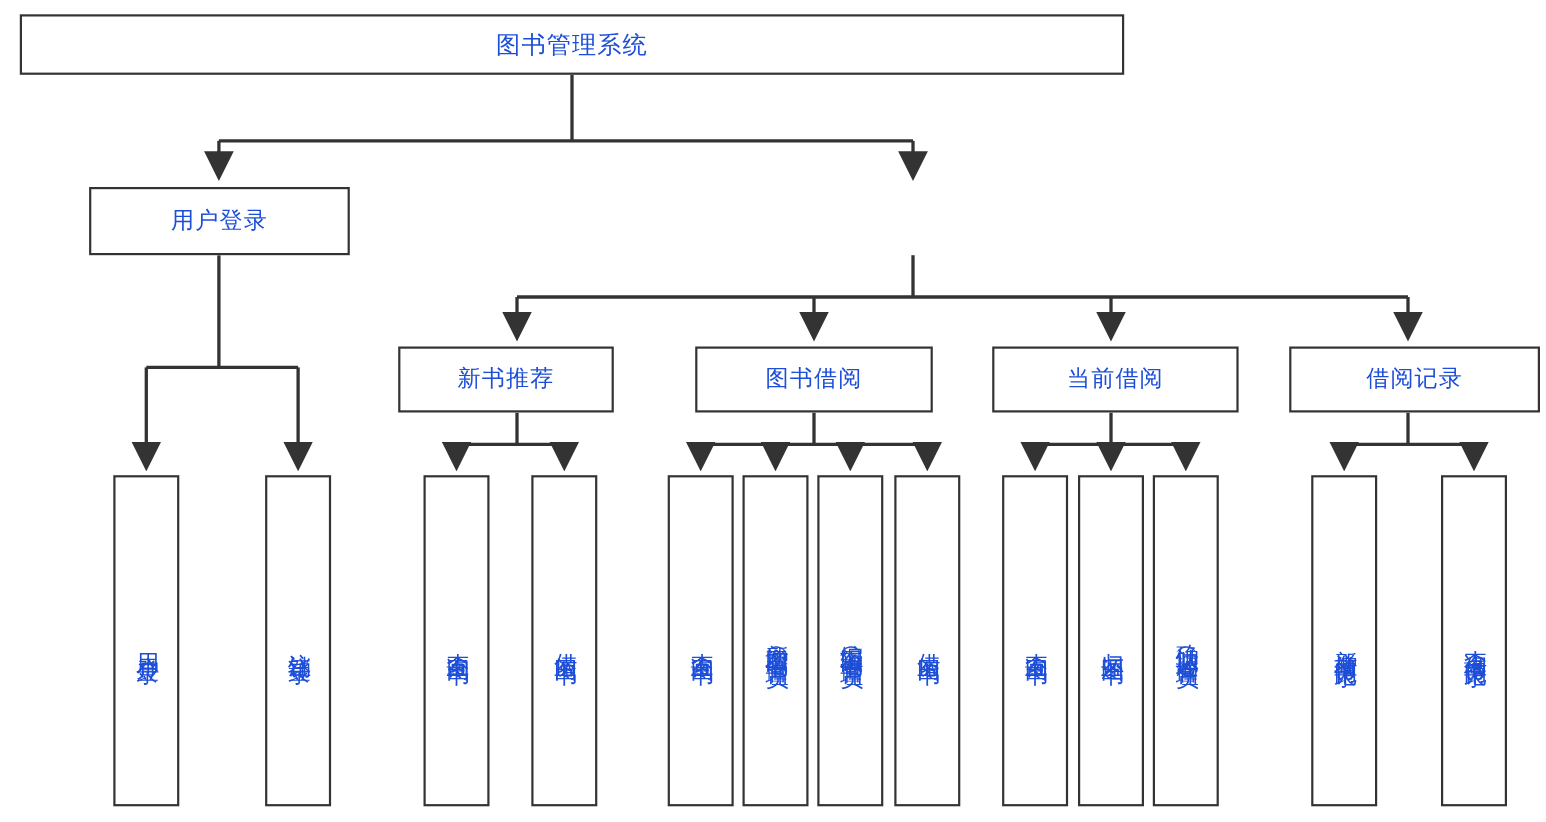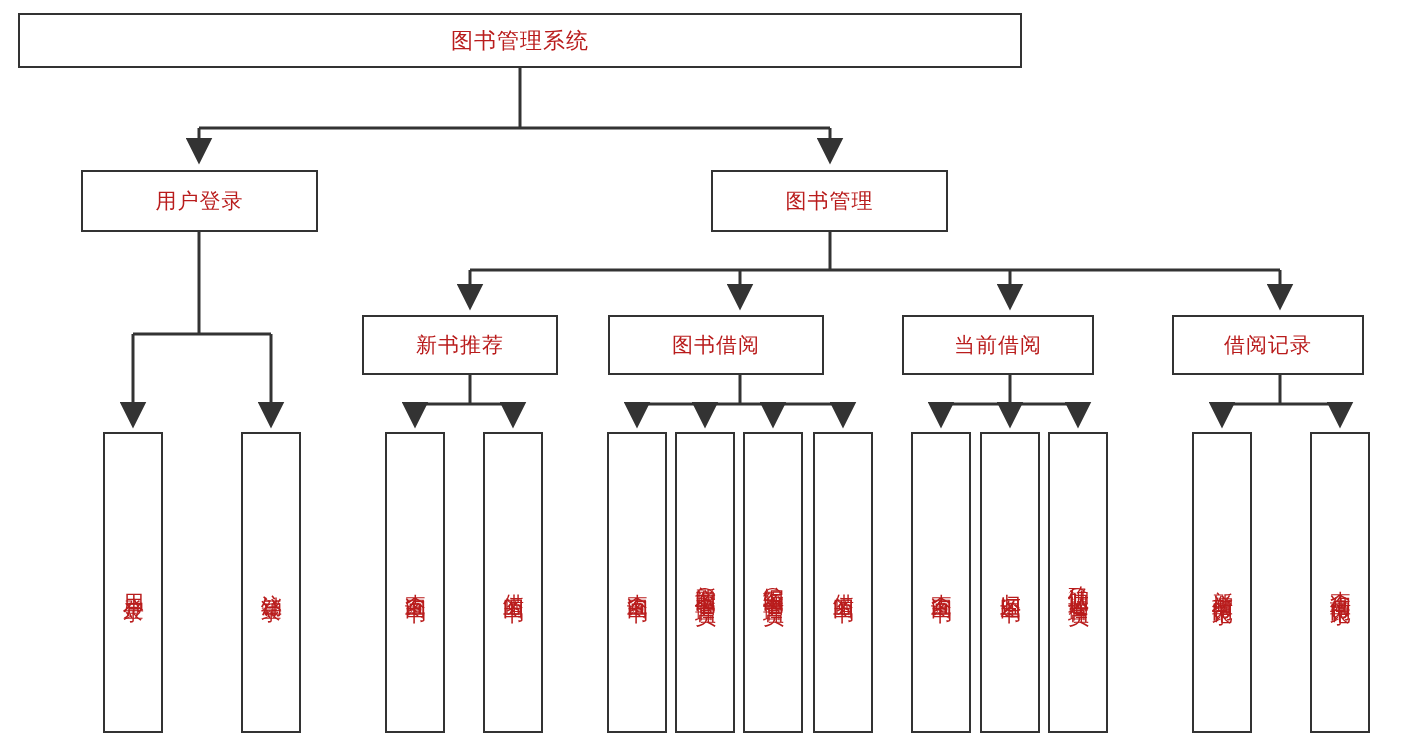--- a/index.html
+++ b/index.html
@@ -26,21 +26,21 @@
     pointer-events: none;
   }
   .node {
     position: absolute;
     box-sizing: border-box;
     background: #ffffff;
     border: 2px solid #333333;
     display: flex;
     align-items: center;
     justify-content: center;
-    color: #b91c1c;
+    color: #1d4ed8;
     line-height: 1.18;
   }
   .node.horiz {
     font-size: 21px;
     letter-spacing: 1px;
   }
   .node.vert {
     writing-mode: vertical-rl;
     text-orientation: upright;
     font-size: 21px;
@@ -119,34 +119,31 @@
     </g>
   </svg>
 
   <div class="node horiz root" style="left:18px; top:13px; width:1004px; height:55px;">
     <span>图书管理系统</span>
   </div>
 
   <div class="node horiz" style="left:81px; top:170px; width:237px; height:62px;">
     <span>用户登录</span>
   </div>
-  <div class="node horiz" style="left:711px; top:170px; width:237px; height:62px;">
-    <span>图书管理</span>
-  </div>
 
   <div class="node horiz" style="left:362px; top:315px; width:196px; height:60px;">
     <span>新书推荐</span>
   </div>
-  <div class="node horiz" style="left:608px; top:315px; width:216px; height:60px;">
+  <div class="node horiz" style="left:632px; top:315px; width:216px; height:60px;">
     <span>图书借阅</span>
   </div>
-  <div class="node horiz" style="left:902px; top:315px; width:192px; height:60px;">
+  <div class="node horiz" style="left:902px; top:315px; width:224px; height:60px;">
     <span>当前借阅</span>
   </div>
-  <div class="node horiz" style="left:1172px; top:315px; width:192px; height:60px;">
+  <div class="node horiz" style="left:1172px; top:315px; width:228px; height:60px;">
     <span>借阅记录</span>
   </div>
 
   <div class="node vert" style="left:103px; top:432px; width:60px; height:301px;">
     <span>用户登录</span>
   </div>
   <div class="node vert" style="left:241px; top:432px; width:60px; height:301px;">
     <span>注销登录</span>
   </div>
 

